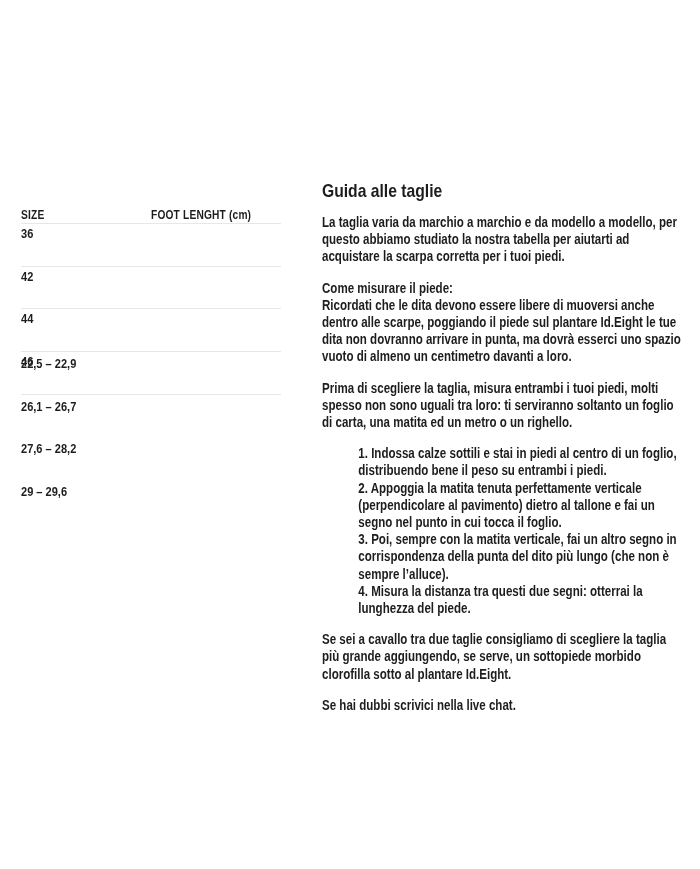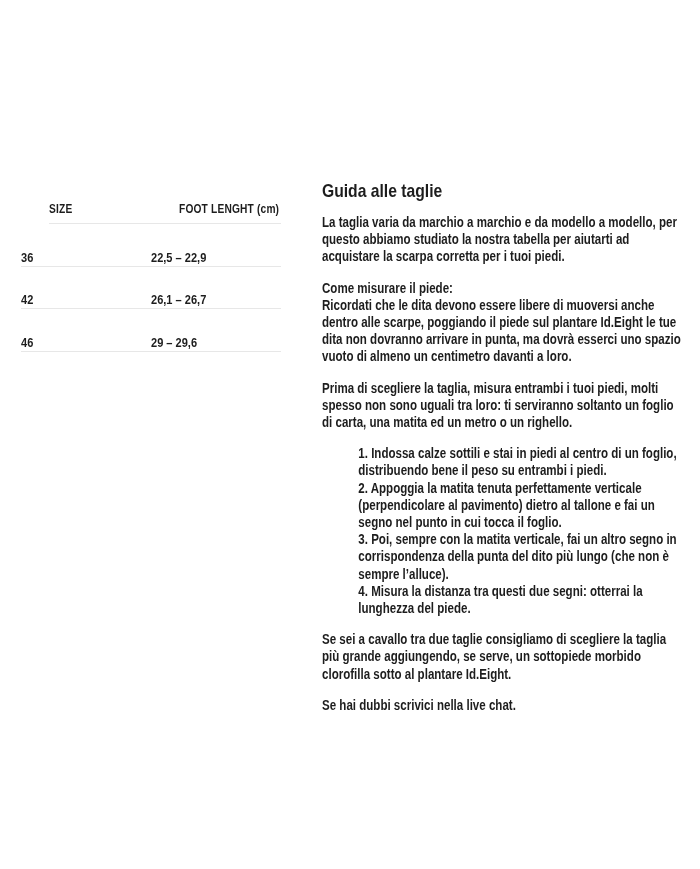--- a/index.html
+++ b/index.html
@@ -19,30 +19,30 @@
 
   
   .size-table {
     position: absolute;
     left: 21px;
     top: 193px;
     width: 260px;
   }
   .t-head {
     display: flex;
-    align-items: center;
+    align-items: flex-end;
     height: 30px;
     border-bottom: 1px solid #e7e7e7;
-    margin-left: 28px;
   }
   .t-row {
     display: flex;
-    align-items: flex-end;
+    align-items: flex-start;
     height: 41.7px;
     border-bottom: 1px solid #e7e7e7;
+    flex-direction: column;
   }
   .col-size { width: 130px; flex: 0 0 130px; }
   .col-len  { flex: 1; }
   .cell-text {
     display: inline-block;
     transform: scaleX(0.85);
     transform-origin: 0 50%;
     white-space: nowrap;
     font-weight: 700;
   }
@@ -93,20 +93,24 @@
   </div>
   <div class="t-row">
     <span class="col-size"><span class="cell-text">36</span></span>
     <span class="col-len"><span class="cell-text">22,5 – 22,9</span></span>
   </div>
   <div class="t-row">
     <span class="col-size"><span class="cell-text">42</span></span>
     <span class="col-len"><span class="cell-text">26,1 – 26,7</span></span>
   </div>
   <div class="t-row">
+    <span class="col-size"><span class="cell-text">44</span></span>
+    <span class="col-len"><span class="cell-text">27,6 – 28,2</span></span>
+  </div>
+  <div class="t-row">
     <span class="col-size"><span class="cell-text">46</span></span>
     <span class="col-len"><span class="cell-text">29 – 29,6</span></span>
   </div>
 </div>
 
 <div class="guide">
   <h1>Guida alle taglie</h1>
   <p>La taglia varia da marchio a marchio e da modello a modello, per questo abbiamo studiato la nostra tabella per aiutarti ad acquistare la scarpa corretta per i tuoi piedi.</p>
   <p>
     <span class="block">Come misurare il piede:</span>

